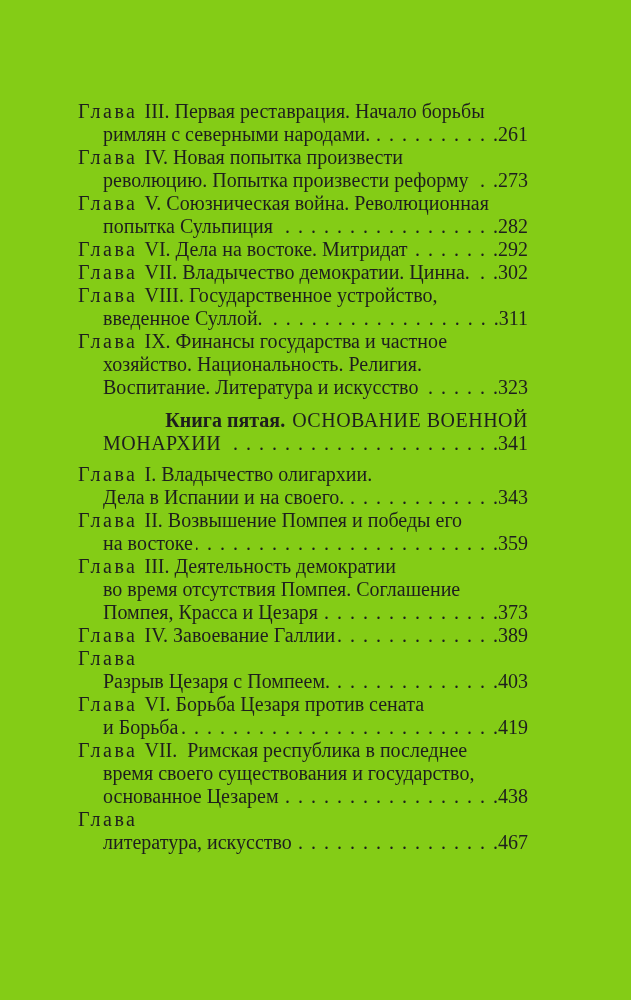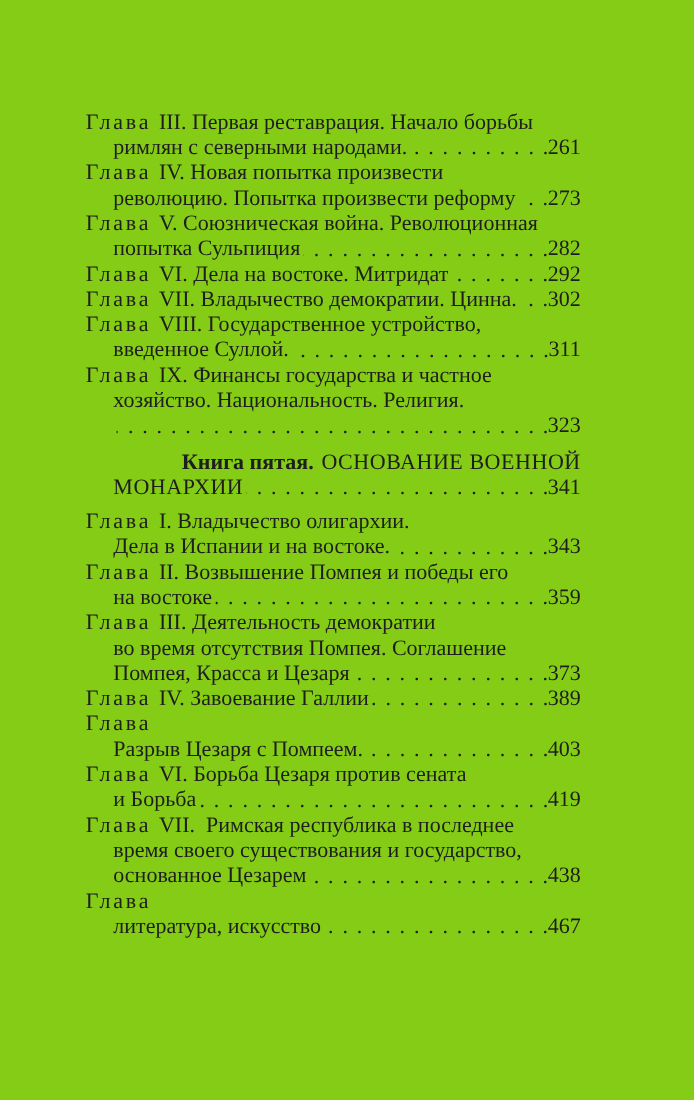--- a/index.html
+++ b/index.html
@@ -76,25 +76,25 @@
       <div class="toc-line chapter"><span class="chapter-word">Глава</span><span class="line-text">IV. Новая попытка произвести</span></div>
       <div class="toc-line cont"><span class="line-text">революцию. Попытка произвести реформу</span><span class="leader"> . . . . . . . . . . . . . . . . . . . . . . . . . . . . . . . . . . . . . . . .</span><span class="page-num">273</span></div>
       <div class="toc-line chapter"><span class="chapter-word">Глава</span><span class="line-text">V. Союзническая война. Революционная</span></div>
       <div class="toc-line cont"><span class="line-text">попытка Сульпиция</span><span class="leader"> . . . . . . . . . . . . . . . . . . . . . . . . . . . . . . . . . . . . . . . .</span><span class="page-num">282</span></div>
       <div class="toc-line chapter"><span class="chapter-word">Глава</span><span class="line-text">VI. Дела на востоке. Митридат</span><span class="leader"> . . . . . . . . . . . . . . . . . . . . . . . . . . . . . . . . . . . . . . . .</span><span class="page-num">292</span></div>
       <div class="toc-line chapter"><span class="chapter-word">Глава</span><span class="line-text">VII. Владычество демократии. Цинна.</span><span class="leader"> . . . . . . . . . . . . . . . . . . . . . . . . . . . . . . . . . . . . . . . .</span><span class="page-num">302</span></div>
       <div class="toc-line chapter"><span class="chapter-word">Глава</span><span class="line-text">VIII. Государственное устройство,</span></div>
       <div class="toc-line cont"><span class="line-text">введенное Суллой.</span><span class="leader"> . . . . . . . . . . . . . . . . . . . . . . . . . . . . . . . . . . . . . . . .</span><span class="page-num">311</span></div>
       <div class="toc-line chapter"><span class="chapter-word">Глава</span><span class="line-text">IX. Финансы государства и частное</span></div>
       <div class="toc-line cont"><span class="line-text">хозяйство. Национальность. Религия.</span></div>
-      <div class="toc-line cont"><span class="leader"> . . . . . . . . . . . . . . . . . . . . . . . . . . . . . . . . . . . . . . . .</span><span class="page-num">323</span></div>
+      <div class="toc-line cont"><span class="line-text">Воспитание. Литература и искусство</span><span class="leader"> . . . . . . . . . . . . . . . . . . . . . . . . . . . . . . . . . . . . . . . .</span><span class="page-num">323</span></div>
       <div class="toc-line book" style="margin-top: 10px; justify-content: flex-end;"><span class="book-prefix">Книга пятая.</span><span class="line-text caps">ОСНОВАНИЕ ВОЕННОЙ</span></div>
       <div class="toc-line cont"><span class="line-text caps">МОНАРХИИ</span><span class="leader"> . . . . . . . . . . . . . . . . . . . . . . . . . . . . . . . . . . . . . . . .</span><span class="page-num">341</span></div>
       <div class="toc-line chapter" style="margin-top: 8px;"><span class="chapter-word">Глава</span><span class="line-text">I. Владычество олигархии.</span></div>
-      <div class="toc-line cont"><span class="line-text">Дела в Испании и на востоке.</span><span class="leader"> . . . . . . . . . . . . . . . . . . . . . . . . . . . . . . . . . . . . . . . .</span><span class="page-num">343</span></div>
+      <div class="toc-line cont"><span class="line-text">Дела в Испании и на своего.</span><span class="leader"> . . . . . . . . . . . . . . . . . . . . . . . . . . . . . . . . . . . . . . . .</span><span class="page-num">343</span></div>
       <div class="toc-line chapter"><span class="chapter-word">Глава</span><span class="line-text">II. Возвышение Помпея и победы его</span></div>
       <div class="toc-line cont"><span class="line-text">на востоке</span><span class="leader"> . . . . . . . . . . . . . . . . . . . . . . . . . . . . . . . . . . . . . . . .</span><span class="page-num">359</span></div>
       <div class="toc-line chapter"><span class="chapter-word">Глава</span><span class="line-text">III. Деятельность демократии</span></div>
       <div class="toc-line cont"><span class="line-text">во время отсутствия Помпея. Соглашение</span></div>
       <div class="toc-line cont"><span class="line-text">Помпея, Красса и Цезаря</span><span class="leader"> . . . . . . . . . . . . . . . . . . . . . . . . . . . . . . . . . . . . . . . .</span><span class="page-num">373</span></div>
       <div class="toc-line chapter"><span class="chapter-word">Глава</span><span class="line-text">IV. Завоевание Галлии</span><span class="leader"> . . . . . . . . . . . . . . . . . . . . . . . . . . . . . . . . . . . . . . . .</span><span class="page-num">389</span></div>
       <div class="toc-line chapter"><span class="chapter-word">Глава</span></div>
       <div class="toc-line cont"><span class="line-text">Разрыв Цезаря с Помпеем.</span><span class="leader"> . . . . . . . . . . . . . . . . . . . . . . . . . . . . . . . . . . . . . . . .</span><span class="page-num">403</span></div>
       <div class="toc-line chapter"><span class="chapter-word">Глава</span><span class="line-text">VI. Борьба Цезаря против сената</span></div>
       <div class="toc-line cont"><span class="line-text">и Борьба</span><span class="leader"> . . . . . . . . . . . . . . . . . . . . . . . . . . . . . . . . . . . . . . . .</span><span class="page-num">419</span></div>

